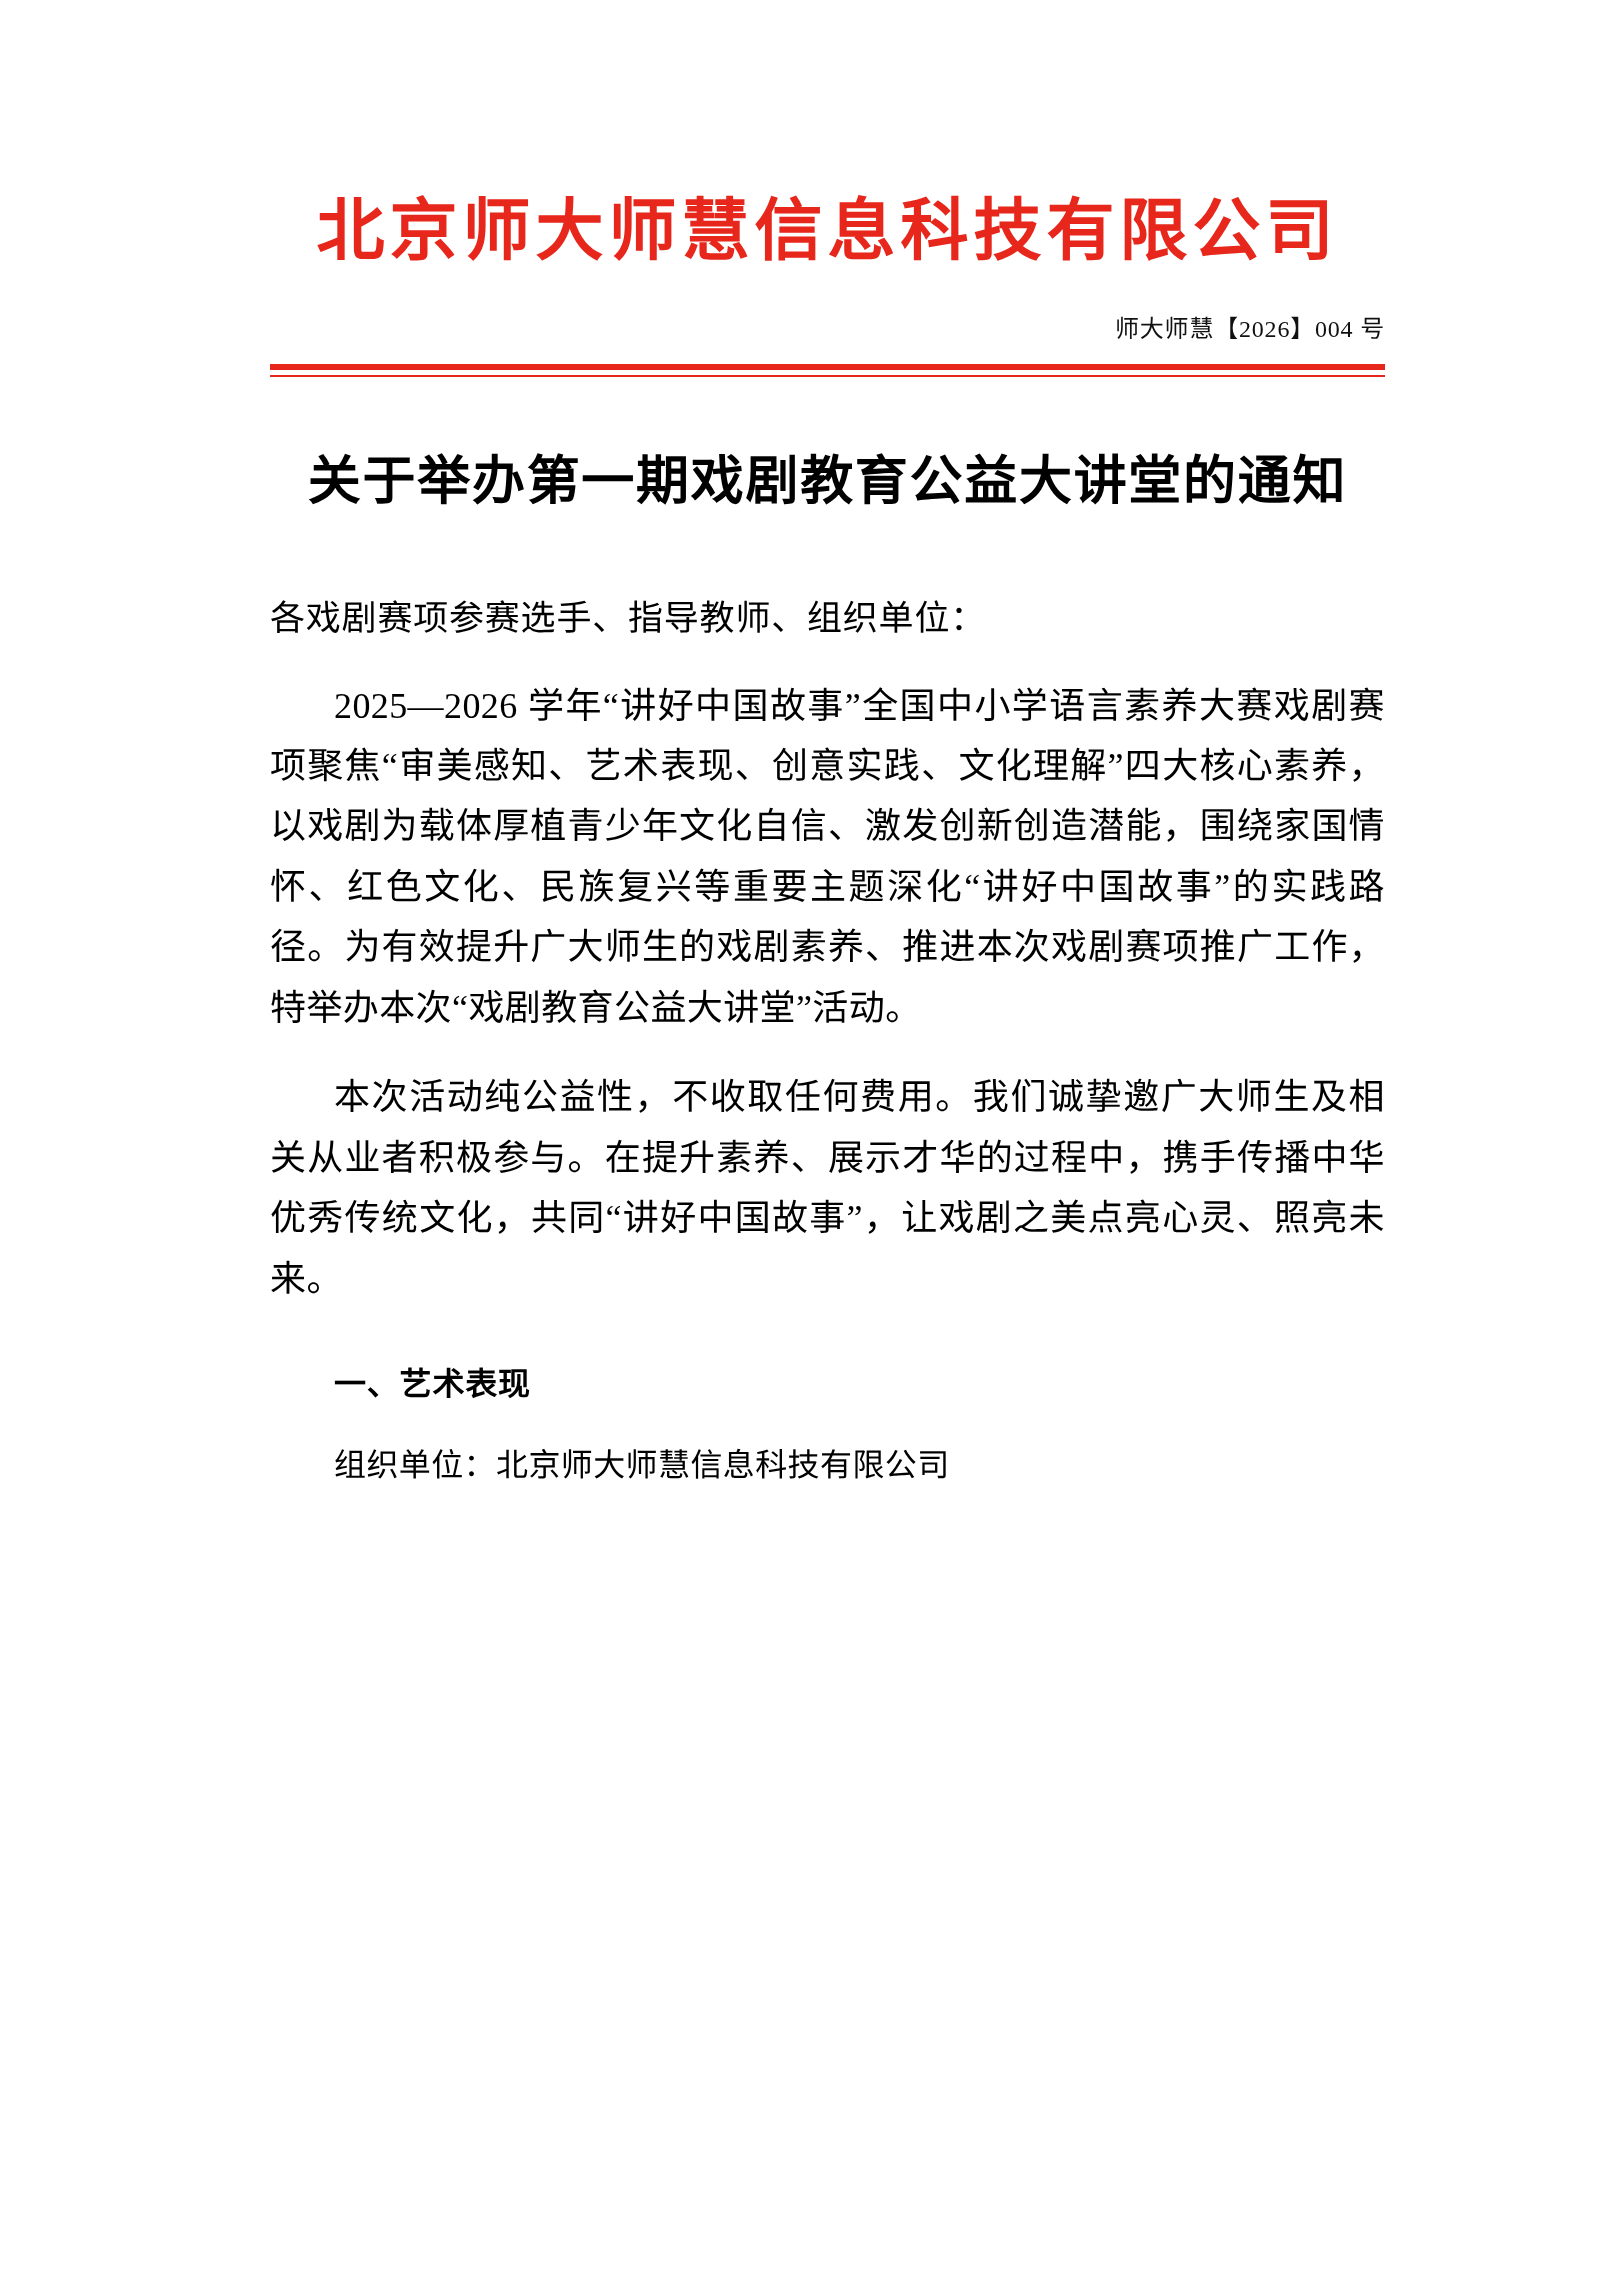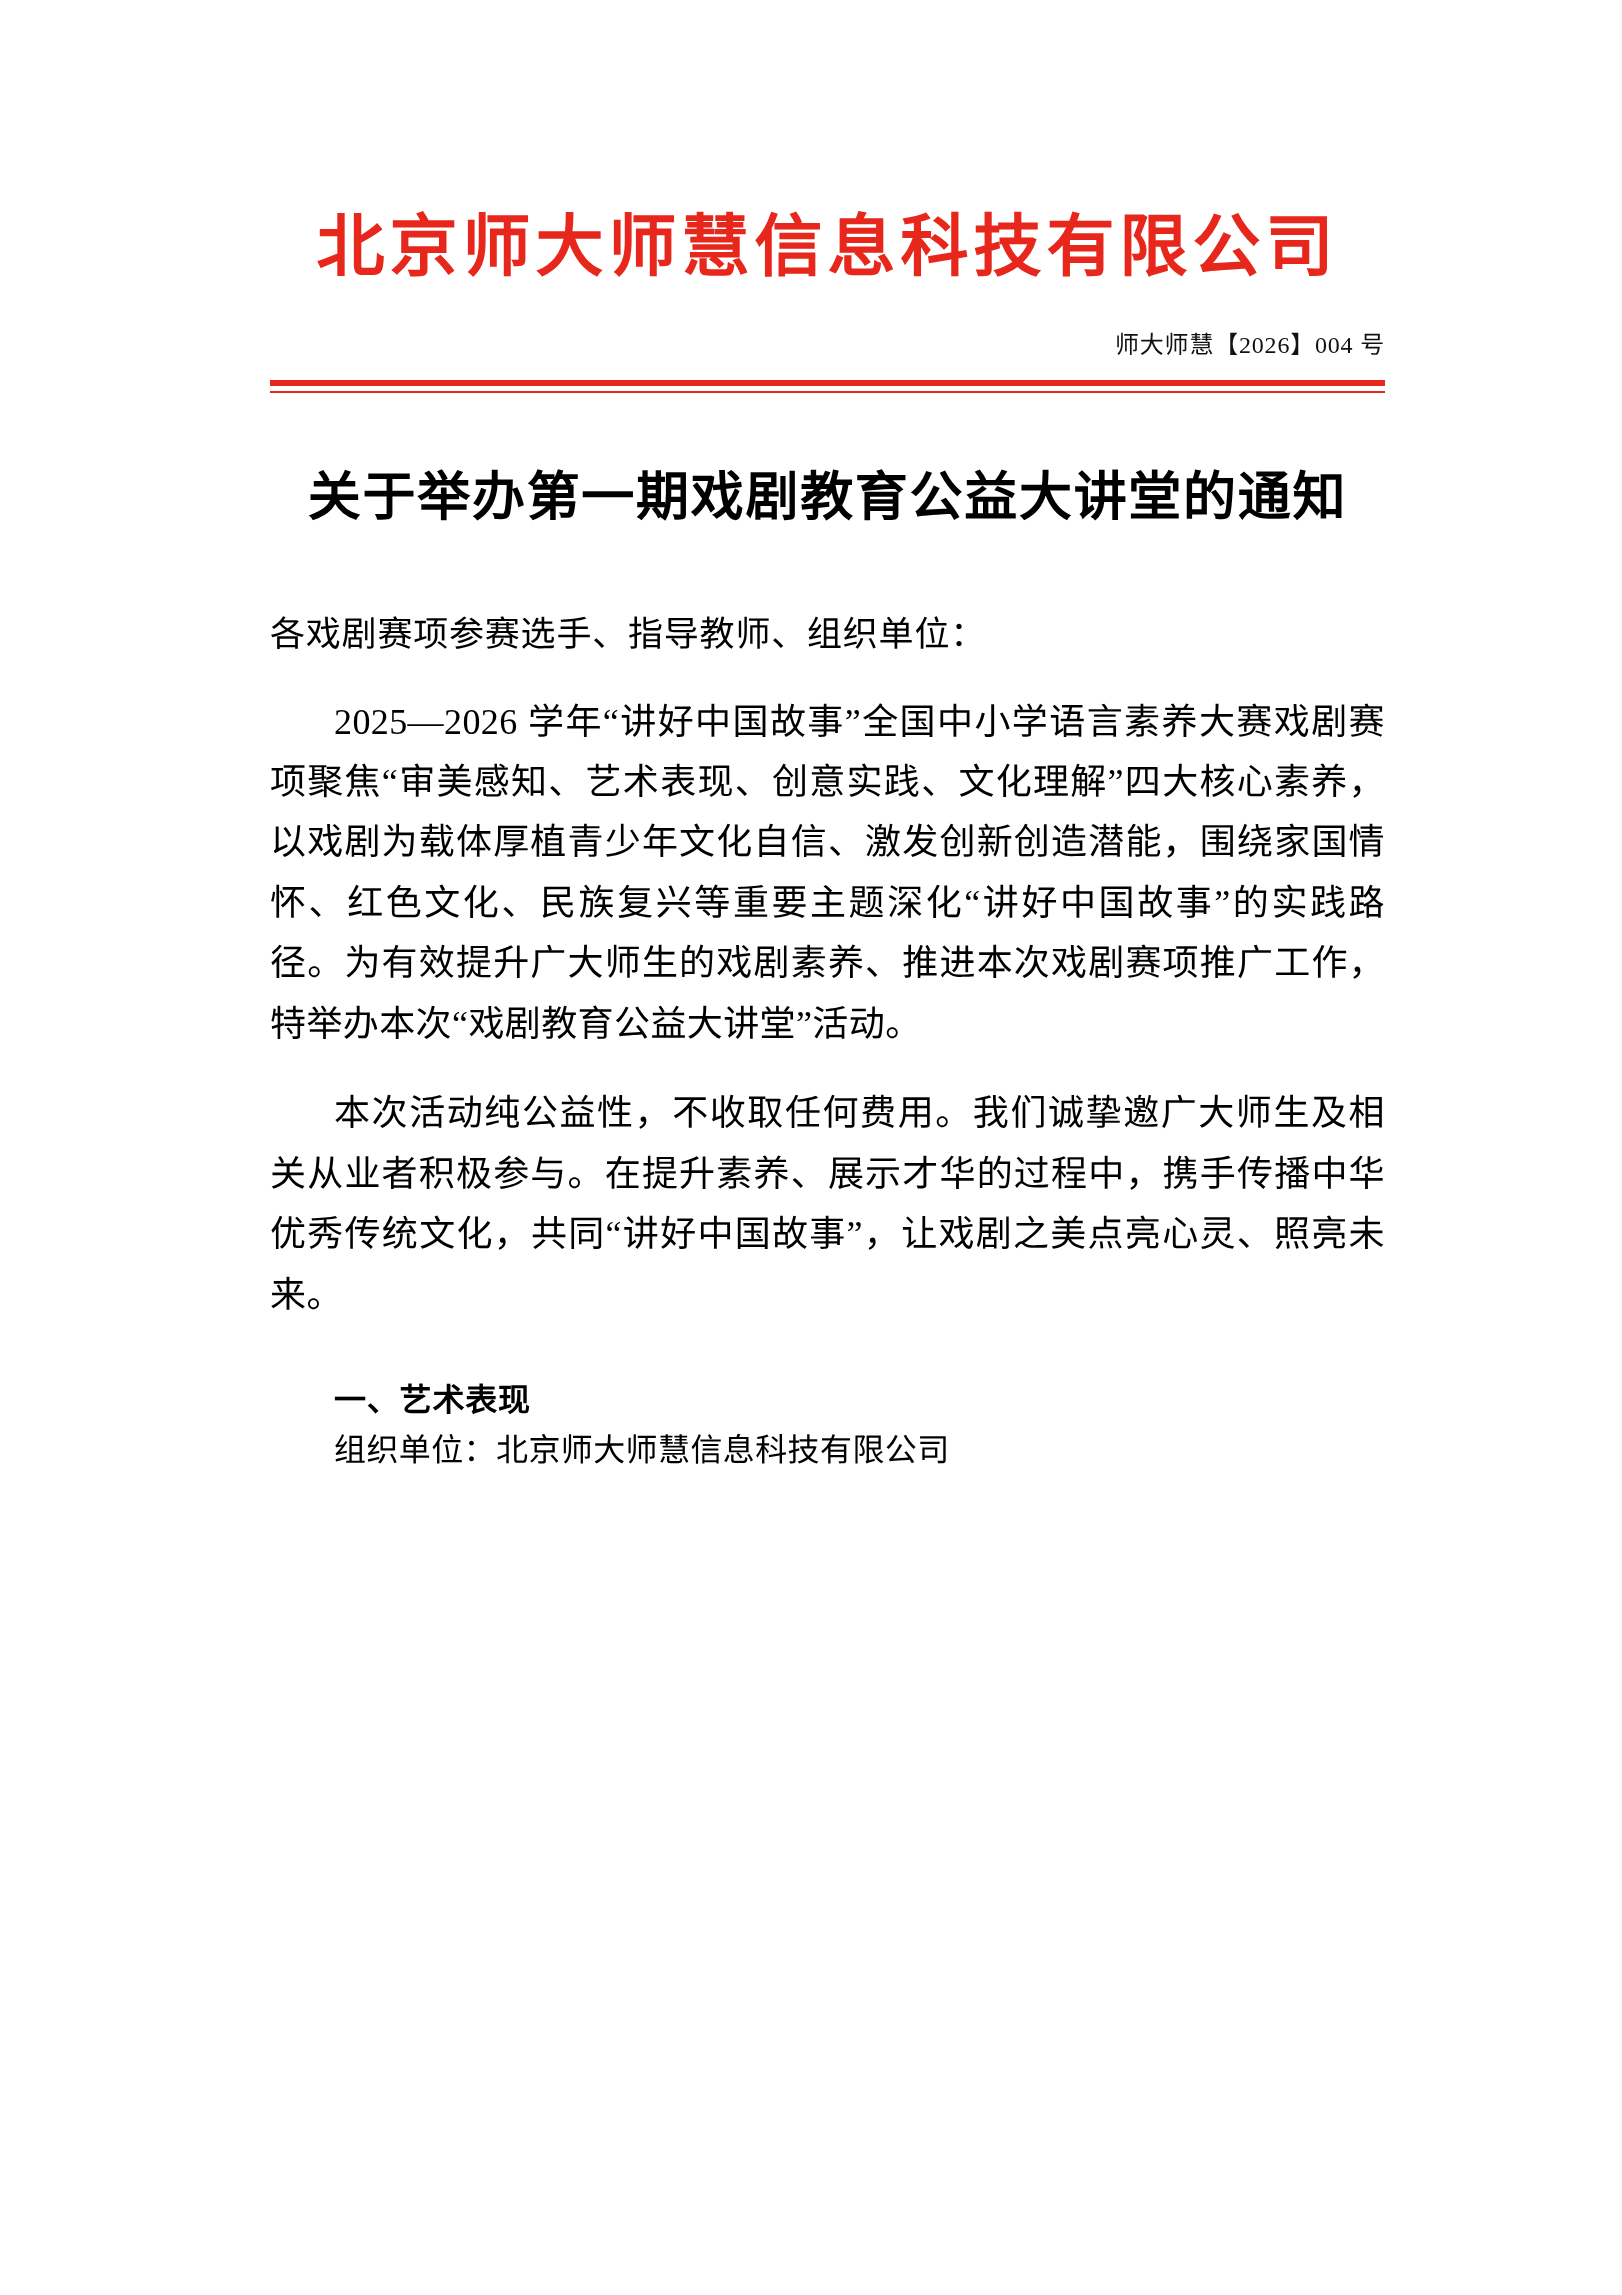--- a/index.html
+++ b/index.html
@@ -21,21 +21,21 @@
     height: 2295px;
     box-sizing: border-box;
     padding: 0;
     background: #ffffff;
     overflow: hidden;
   }
 
   .content {
     position: absolute;
     left: 270px;
-    top: 16px;
+    top: 0;
     width: 1115px;
   }
 
   
   .letterhead {
     margin-top: 193px;
     text-align: center;
     color: #e8271c;
     font-family: "DejaVu Serif", "Liberation Serif", serif;
     font-weight: 700;
@@ -104,21 +104,21 @@
   .section-heading {
     margin-top: 49px;
     font-size: 32px;
     font-weight: 700;
     letter-spacing: 0.8px;
     text-indent: 64px;
     font-family: "DejaVu Serif", "Liberation Serif", serif;
   }
 
   .section-line {
-    margin-top: 5px;
+    margin-top: 36px;
     font-size: 32px;
     line-height: 1.6;
     letter-spacing: 0.4px;
     text-indent: 64px;
   }
 </style>
 </head>
 <body>
 
 <div class="page">

